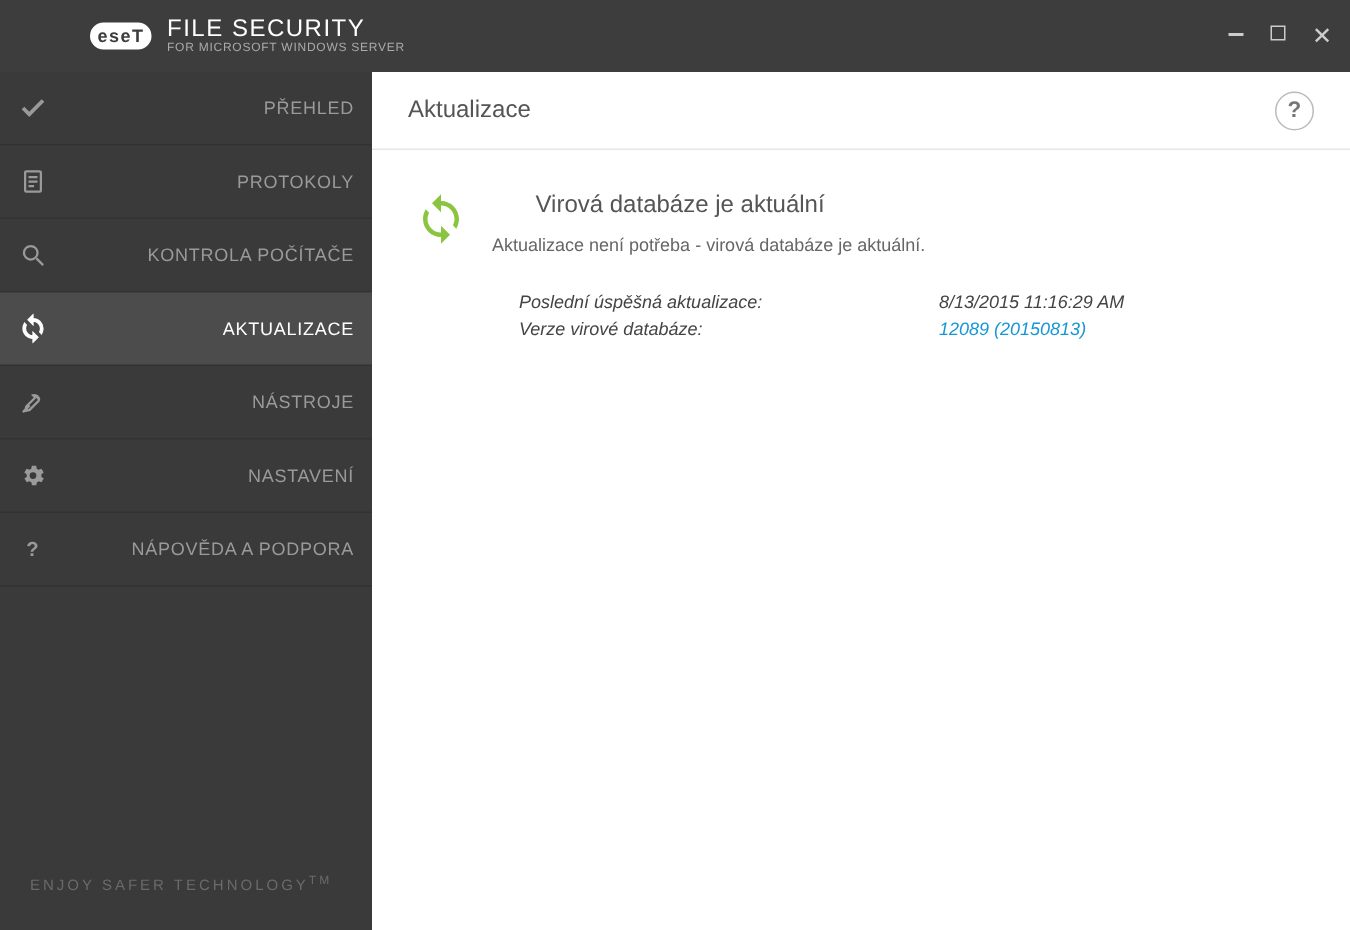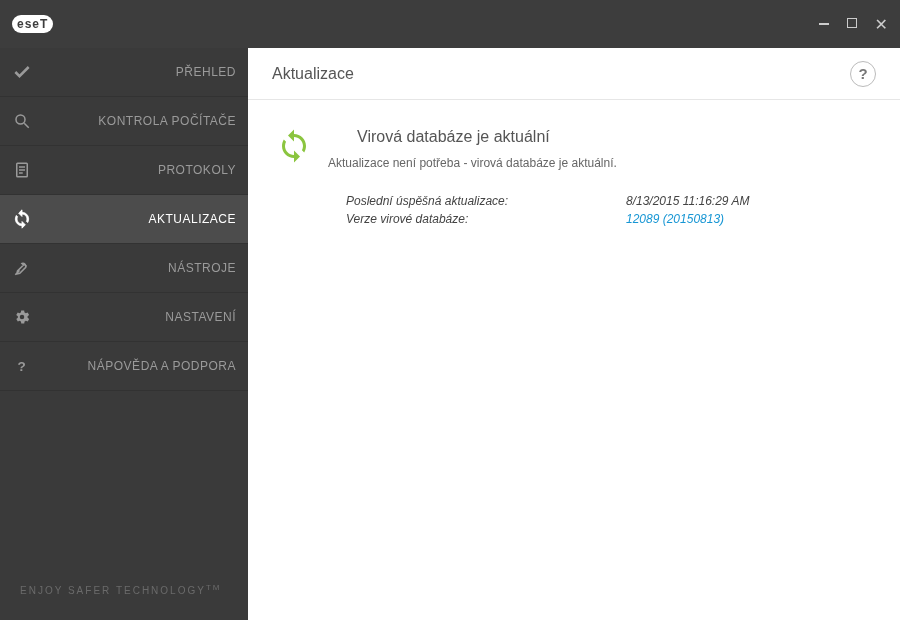--- a/index.html
+++ b/index.html
@@ -6,21 +6,21 @@
     body { font-family: "Segoe UI", Arial, sans-serif; background: #fff; width: 900px; height: 620px; overflow: hidden; }
     
     .titlebar {
       height: 48px;
       background: #3d3d3d;
       display: flex;
       align-items: center;
       padding: 0 12px;
       color: #fff;
     }
-    .logo-group { display: flex; align-items: center; gap: 10px; }
+    .logo-group { display: flex; align-items: center; gap: 10px; margin-left: 48px; }
     .eset-logo {
       background: #fff;
       color: #3d3d3d;
       font-weight: bold;
       font-size: 12px;
       padding: 2px 5px;
       border-radius: 10px;
       letter-spacing: 1px;
     }
     .product-name { display: flex; flex-direction: column; line-height: 1.1; }
@@ -116,60 +116,64 @@
       font-size: 13px;
       cursor: pointer;
     }
   </style>
 </head>
 <body>
 
 <div class="titlebar">
   <div class="logo-group">
     <span class="eset-logo">eseT</span>
+    <div class="product-name">
+      <span class="product-name-main">FILE SECURITY</span>
+      <span class="product-name-sub">FOR MICROSOFT WINDOWS SERVER</span>
+    </div>
   </div>
   <div class="window-controls">
     <span><span class="win-min"></span></span>
     <span><span class="win-max"></span></span>
     <span class="win-close">✕</span>
   </div>
 </div>
 
 <div class="body">
   <div class="sidebar">
 
     <div class="sidebar-item">
       <span class="icon">
         <svg viewBox="0 0 24 24" width="20" height="20" fill="none" stroke="#9a9a9a" stroke-width="3">
             <polyline points="4,12 9,17 20,6"></polyline>
           </svg>
       </span>
       <span>PŘEHLED</span>
-    </div>
-
-    <div class="sidebar-item">
-      <span class="icon">
-        <svg viewBox="0 0 24 24" width="18" height="18" fill="none" stroke="#9a9a9a" stroke-width="2">
-            <circle cx="10" cy="10" r="6"></circle>
-            <line x1="15" y1="15" x2="21" y2="21"></line>
-          </svg>
-      </span>
-      <span>KONTROLA POČÍTAČE</span>
     </div>
 
     <div class="sidebar-item">
       <span class="icon">
         <svg viewBox="0 0 24 24" width="18" height="18" fill="none" stroke="#9a9a9a" stroke-width="2">
             <rect x="5" y="3" width="14" height="18" rx="1"></rect>
             <line x1="8" y1="8" x2="16" y2="8"></line>
             <line x1="8" y1="12" x2="16" y2="12"></line>
             <line x1="8" y1="16" x2="13" y2="16"></line>
           </svg>
       </span>
       <span>PROTOKOLY</span>
+    </div>
+
+    <div class="sidebar-item">
+      <span class="icon">
+        <svg viewBox="0 0 24 24" width="18" height="18" fill="none" stroke="#9a9a9a" stroke-width="2">
+            <circle cx="10" cy="10" r="6"></circle>
+            <line x1="15" y1="15" x2="21" y2="21"></line>
+          </svg>
+      </span>
+      <span>KONTROLA POČÍTAČE</span>
     </div>
 
     <div class="sidebar-item active">
       <span class="icon">
         <svg viewBox="0 0 24 24" width="20" height="20" fill="#fff">
             <path d="M12 4V1L8 5l4 4V6c3.3 0 6 2.7 6 6 0 1-.3 2-.7 2.8l1.5 1.5C19.5 15 20 13.6 20 12c0-4.4-3.6-8-8-8zm0 14c-3.3 0-6-2.7-6-6 0-1 .3-2 .7-2.8L5.2 7.7C4.5 9 4 10.4 4 12c0 4.4 3.6 8 8 8v3l4-4-4-4v3z"></path>
           </svg>
       </span>
       <span>AKTUALIZACE</span>
     </div>

